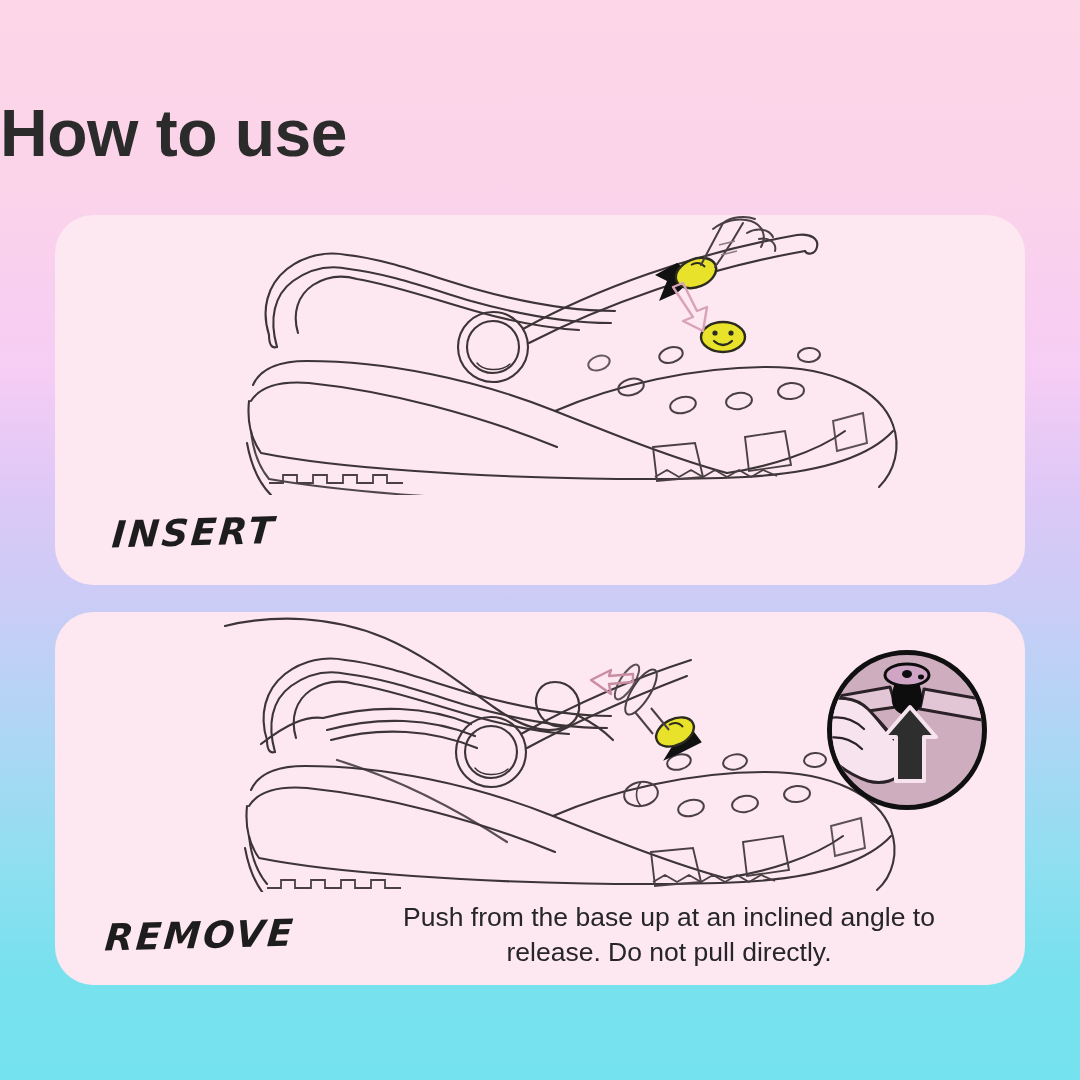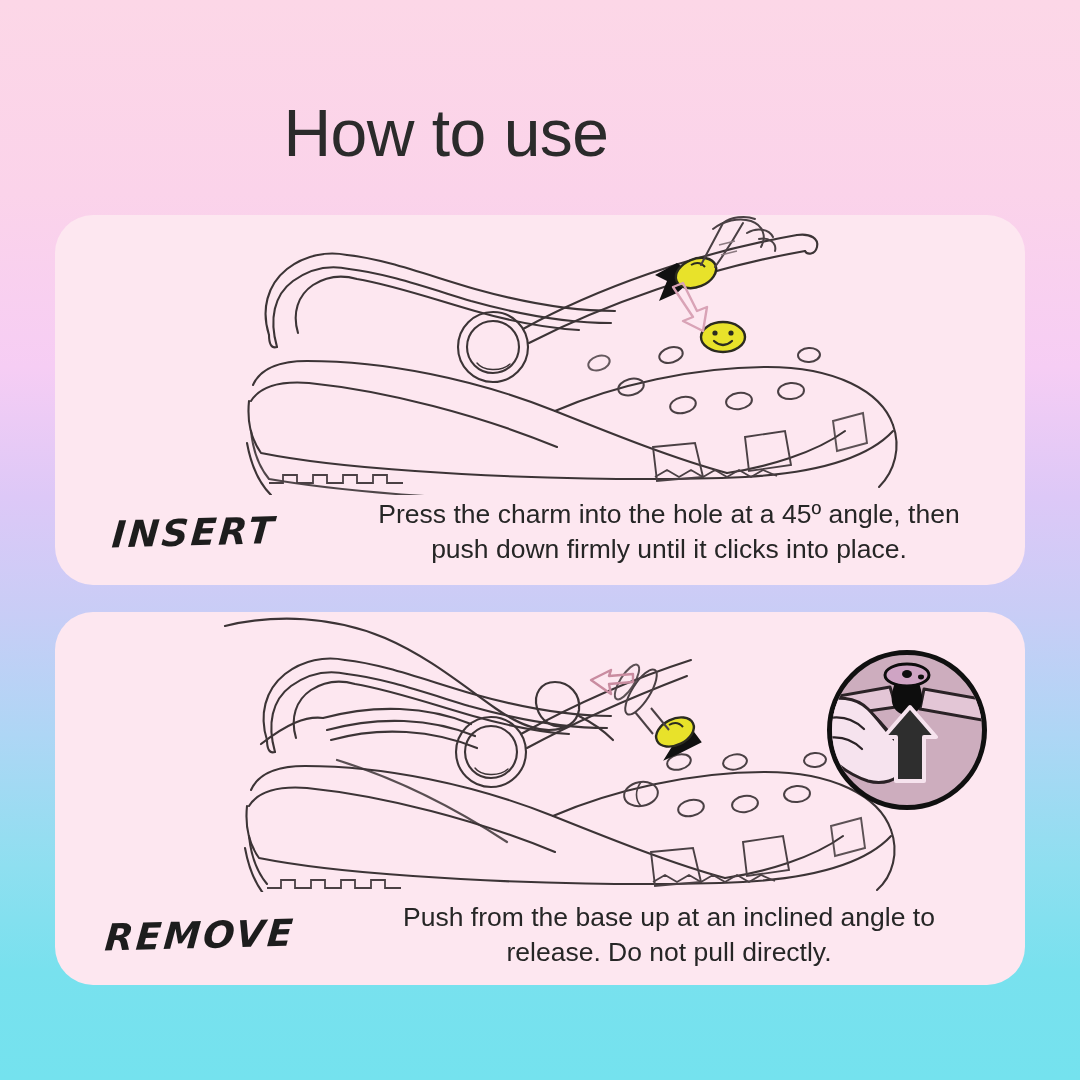--- a/index.html
+++ b/index.html
@@ -26,23 +26,22 @@
     );
     position: relative;
   }
 
   
   #page-title {
     position: absolute;
     top: 100px;
     left: 0;
     width: 892px;
-    text-align: center;
     font-size: 66px;
-    font-weight: 400;
+    font-weight: 700;
     letter-spacing: -0.5px;
     color: #2b2b2b;
     line-height: 1;
   }
 
   
   .card {
     position: absolute;
     left: 55px;
     width: 970px;
@@ -216,21 +215,20 @@
       </g>
 
       <g fill="none" stroke="#d9a3b6" stroke-width="2.4" stroke-linejoin="round">
         <path d="M618 72 L628 68 L642 96 L652 92 L648 116 L628 106 L638 102 Z"></path>
       </g>
     </svg>
   </div>
 
   <div class="caption-row" id="caption-insert">
     <div class="step-label" id="label-insert">INSERT</div>
-    <div class="step-text" id="text-insert">Press the charm into the hole at a 45º angle, then push down firmly until it clicks into place.</div>
   </div>
 </section>
 
 <section class="card" id="card-remove">
 
   <div class="illus">
     <svg width="970" height="280" viewBox="0 0 970 280" xmlns="http://www.w3.org/2000/svg">
       <g fill="none" stroke="#3c3436" stroke-width="2.1" stroke-linecap="round" stroke-linejoin="round">
 
         <path d="M212 128 C204 103 210 78 230 62 C248 48 270 44 290 48"></path>

